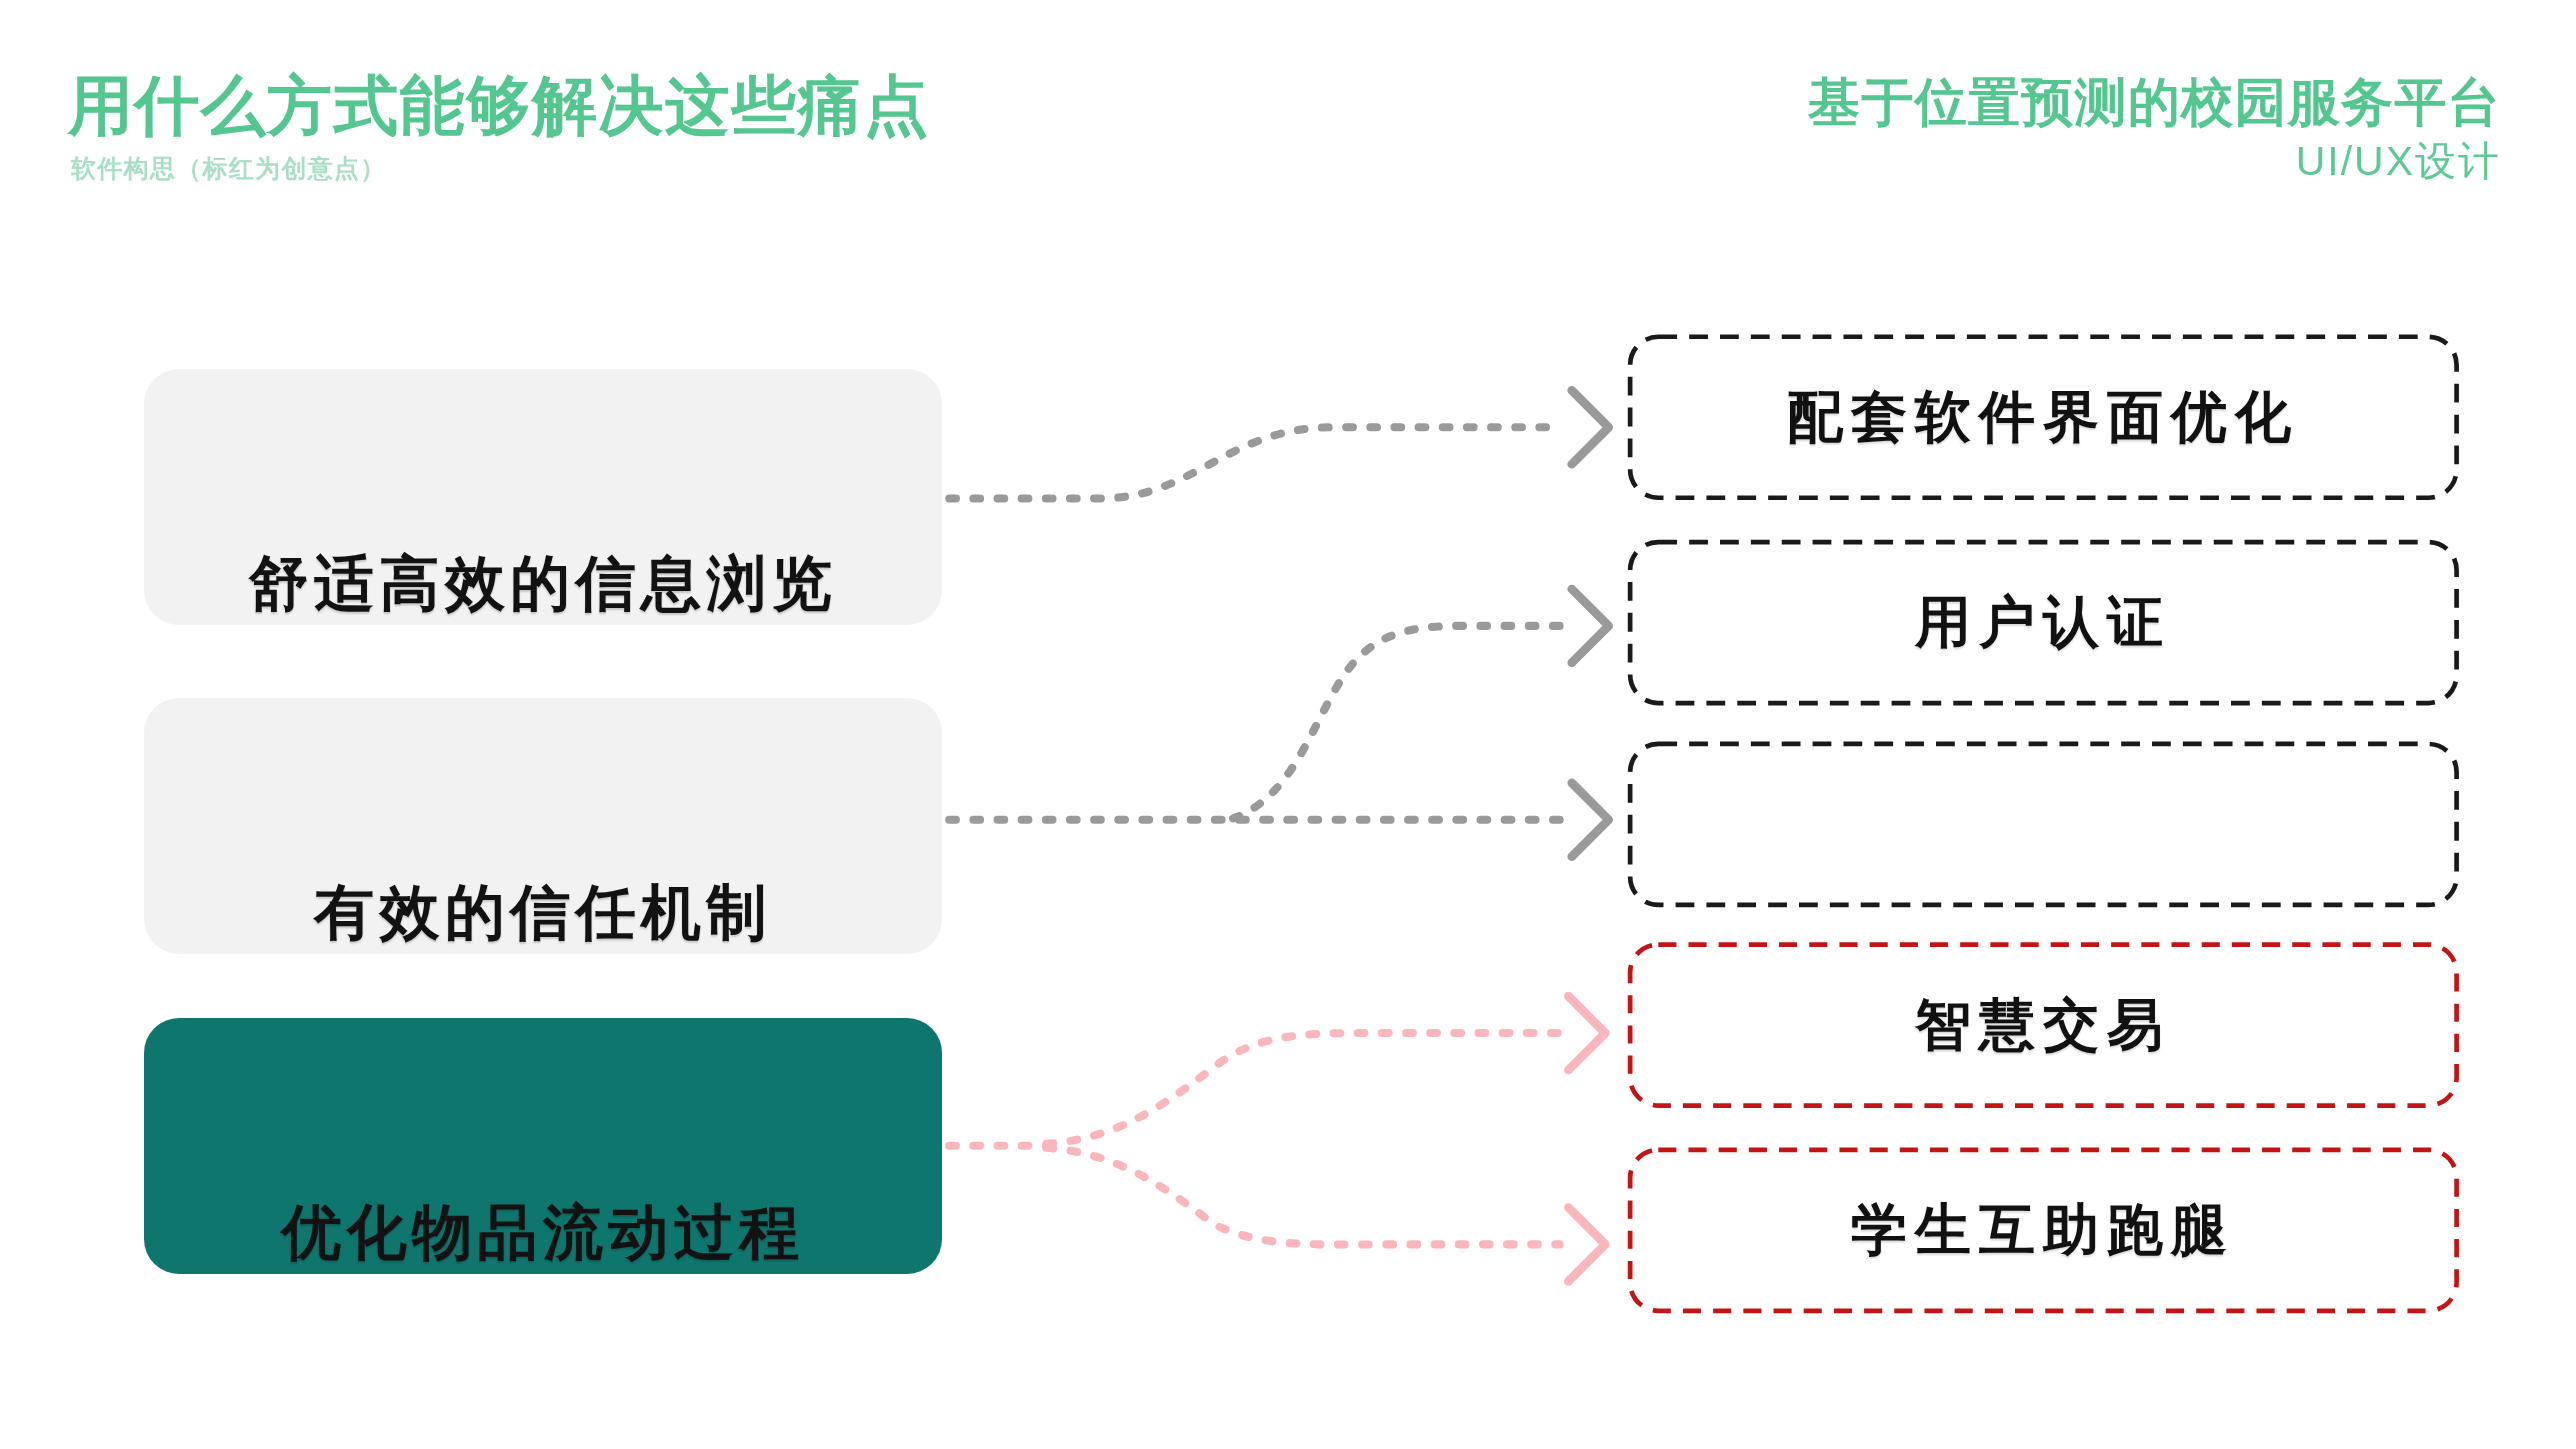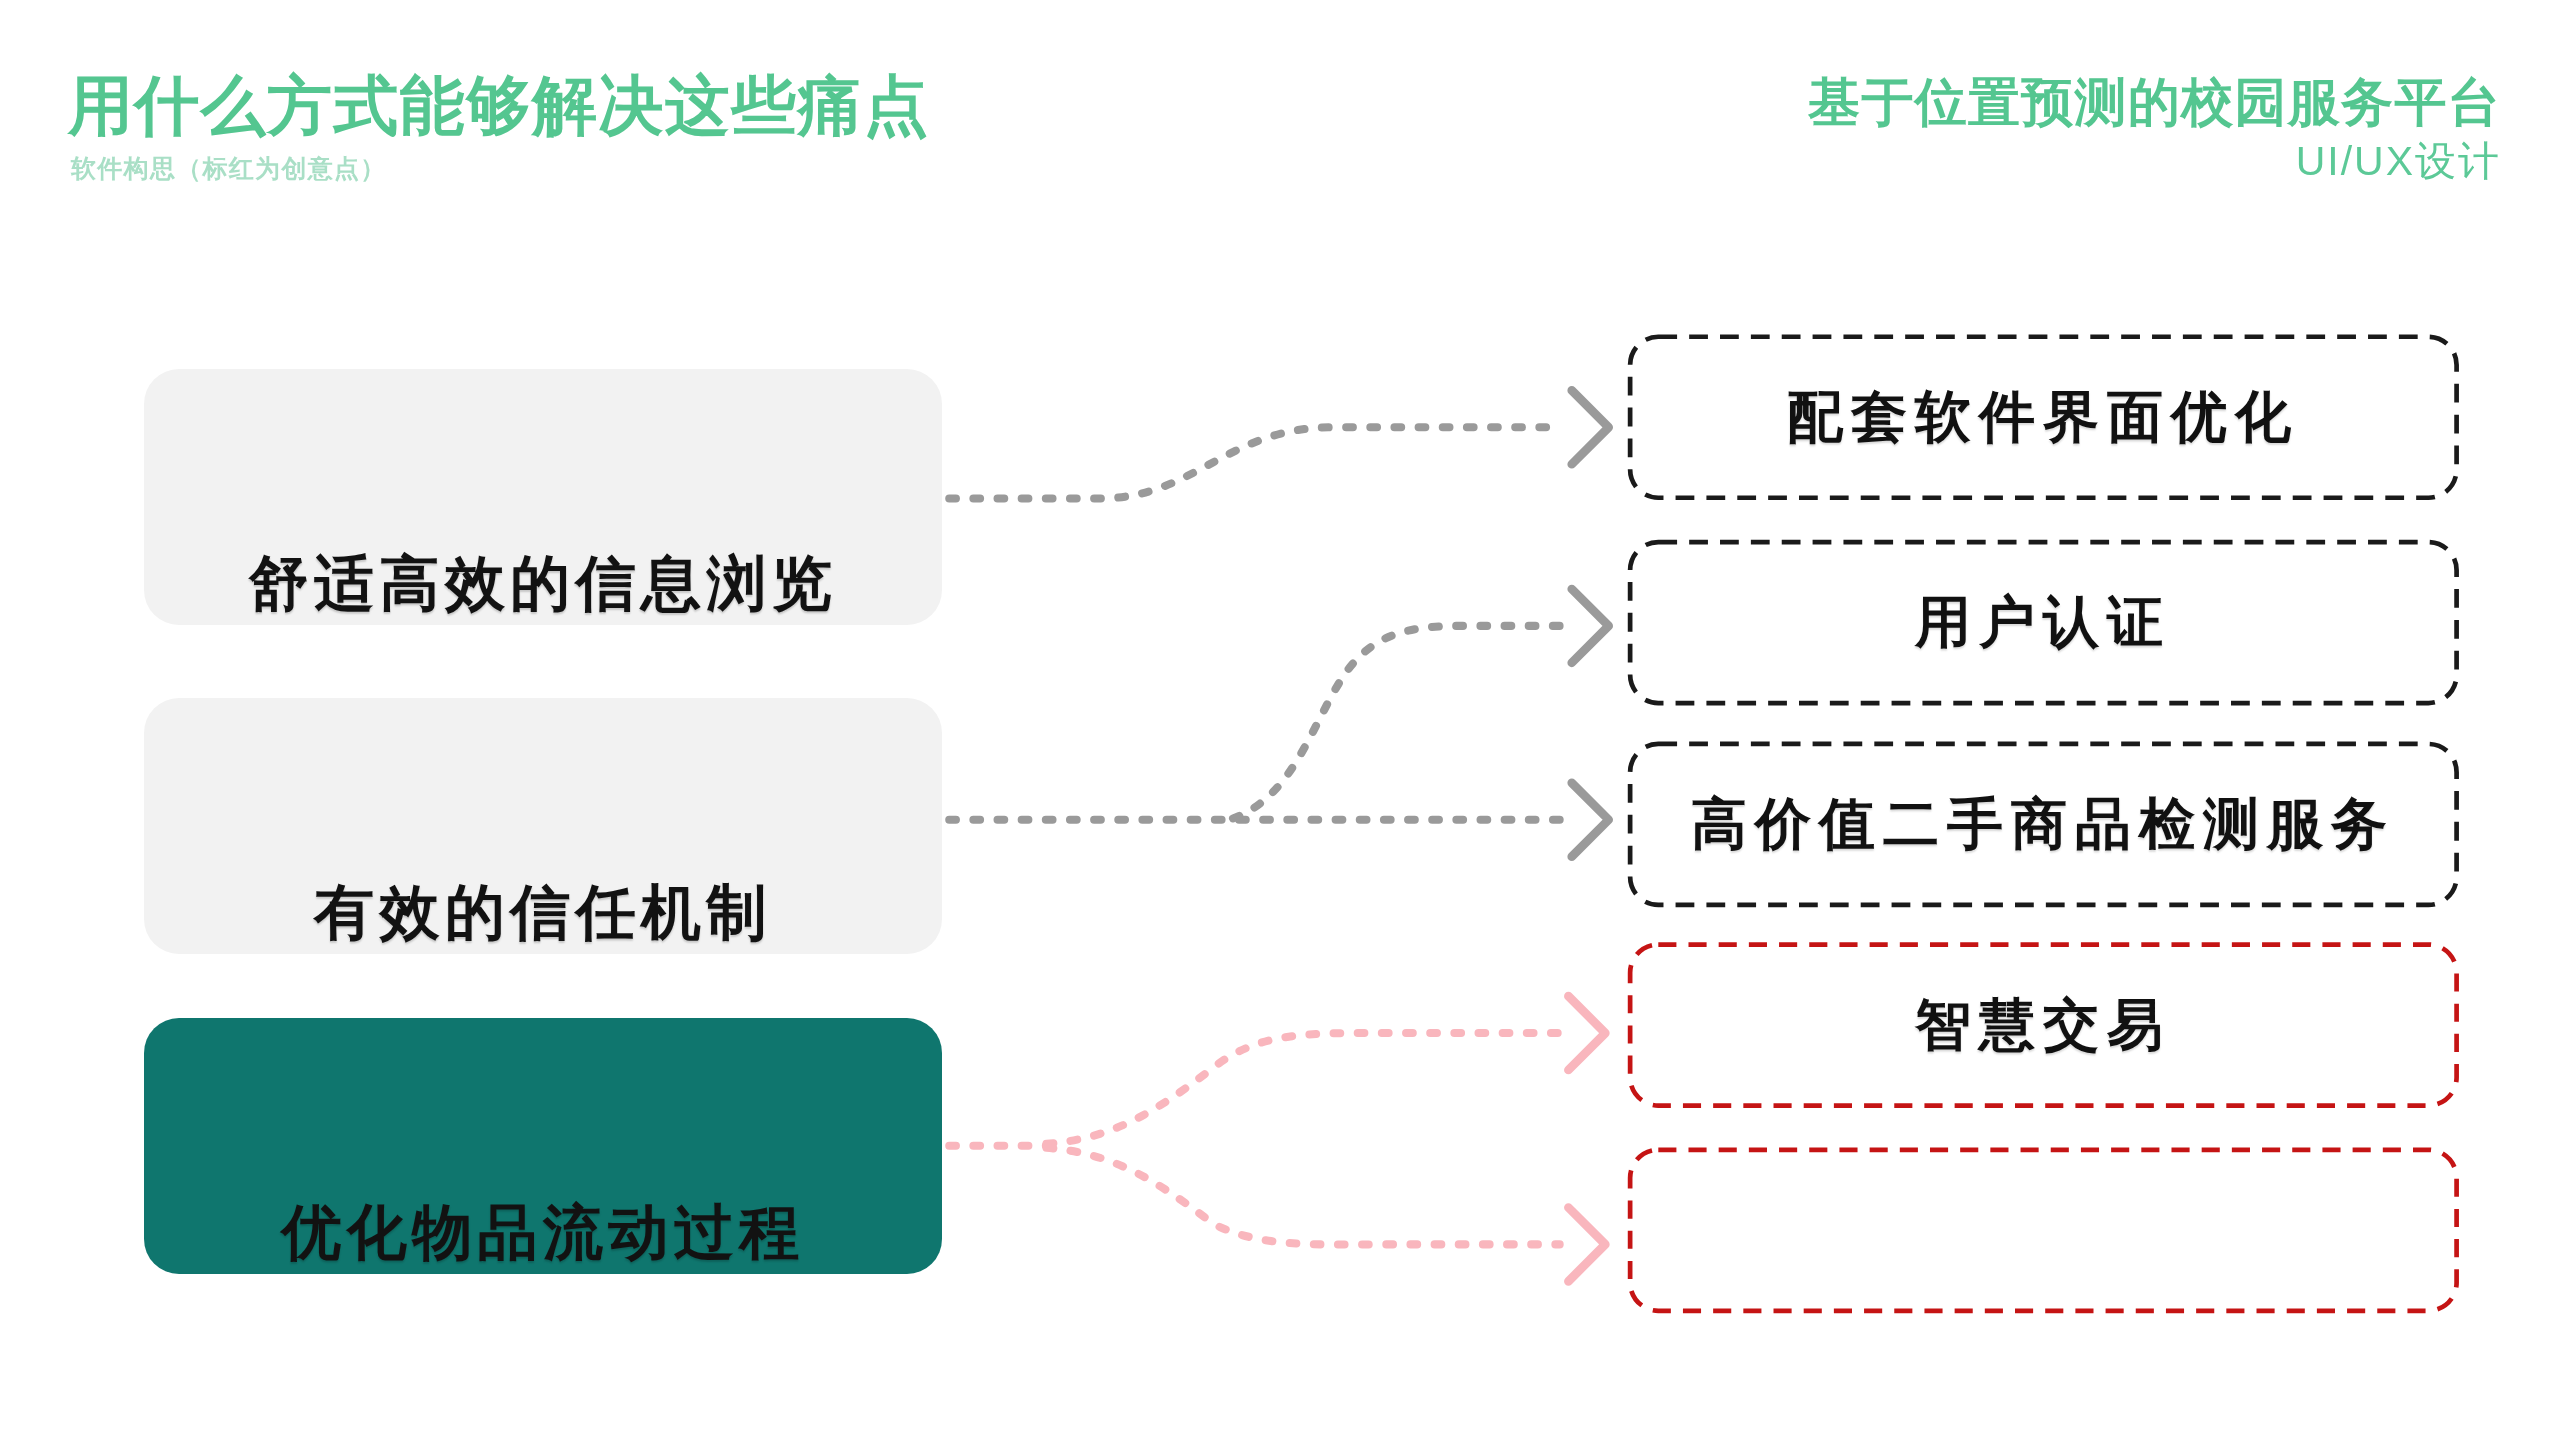--- a/index.html
+++ b/index.html
@@ -119,21 +119,21 @@
   <div class="pain-box highlight pos-p2">
     <span class="label">优化物品流动过程</span>
   </div>
 
   <div class="sol-box pos-s0">
     <span class="label">配套软件界面优化</span>
   </div>
   <div class="sol-box pos-s1">
     <span class="label">用户认证</span>
   </div>
-  <div class="sol-box pos-s2">
-    <span class="label">高价值二手商品检测服务</span>
-  </div>
   <div class="sol-box pos-s3">
     <span class="label">智慧交易</span>
+  </div>
+  <div class="sol-box pos-s4">
+    <span class="label">学生互助跑腿</span>
   </div>
 
 </div>
 
 
 </body></html>

